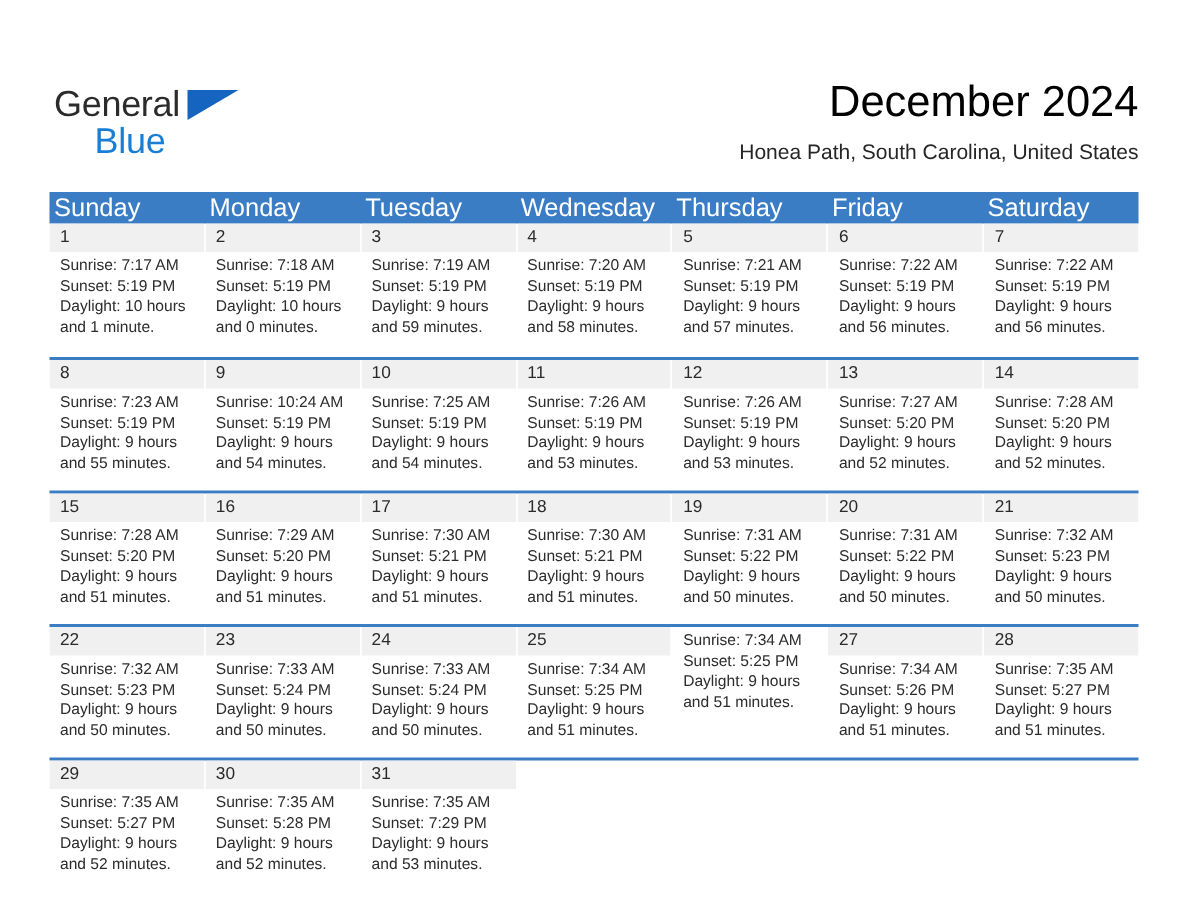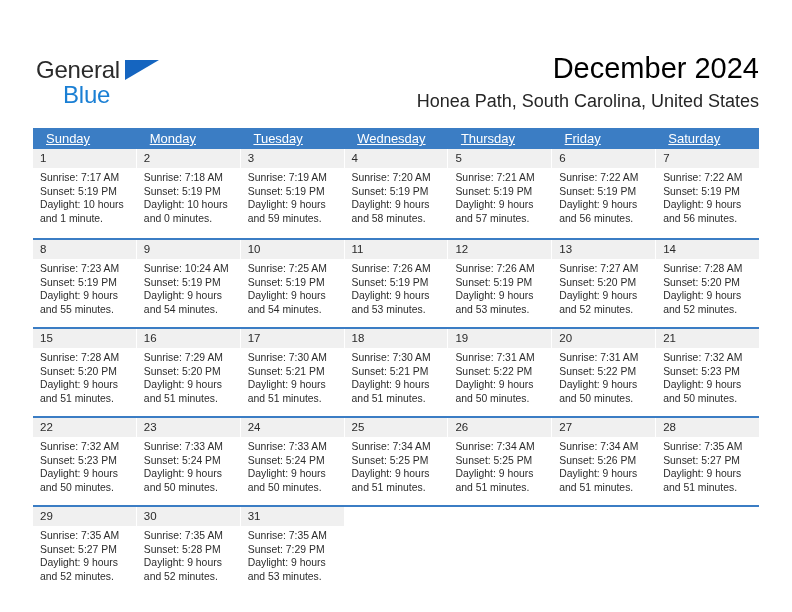--- a/index.html
+++ b/index.html
@@ -70,21 +70,21 @@
     top: 0;
     text-align: right;
   }
   .cal-title {
     font-size: 29px;
     color: #000000;
     line-height: 36px;
     white-space: nowrap;
   }
   .cal-subtitle {
-    font-size: 18px;
+    font-size: 14px;
     color: #262626;
     line-height: 22px;
     margin-top: 4px;
     white-space: nowrap;
   }
 
   
   .calendar {
     position: absolute;
     left: 33px;
@@ -92,27 +92,26 @@
     width: 726px;
   }
   .weekday-row {
     display: flex;
     background: #3b7dc4;
     height: 21px;
   }
   .weekday {
     flex: 1 1 0;
     color: #ffffff;
-    font-size: 13px;
+    font-size: 17px;
     line-height: 21px;
-    padding-left: 13px;
+    padding-left: 3px;
     box-sizing: border-box;
     white-space: nowrap;
     overflow: hidden;
-    text-decoration: underline;
   }
   .week {
     display: flex;
     border-top: 2px solid #3b7dc4;
     margin-top: 1px;
     height: 88px;
     box-sizing: border-box;
   }
   .week.first {
     margin-top: 0;
@@ -406,21 +405,20 @@
           <div class="day">
             <div class="day-num">25</div>
             <div class="day-info">
               <div>Sunrise: 7:34 AM</div>
               <div>Sunset: 5:25 PM</div>
               <div>Daylight: 9 hours</div>
               <div>and 51 minutes.</div>
             </div>
           </div>
           <div class="day">
-            <div class="day-num">26</div>
             <div class="day-info">
               <div>Sunrise: 7:34 AM</div>
               <div>Sunset: 5:25 PM</div>
               <div>Daylight: 9 hours</div>
               <div>and 51 minutes.</div>
             </div>
           </div>
           <div class="day">
             <div class="day-num">27</div>
             <div class="day-info">

